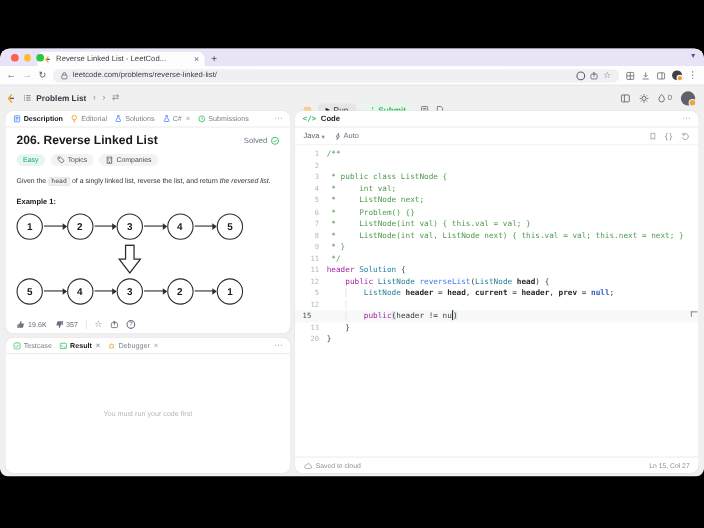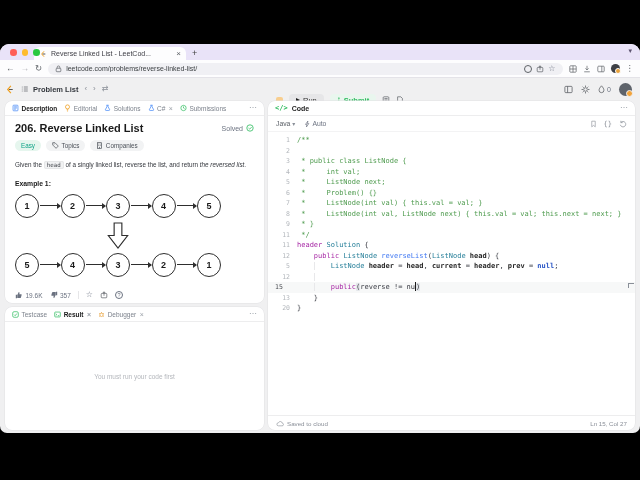--- a/index.html
+++ b/index.html
@@ -461,21 +461,21 @@
               <div class="cl">
                 <span class="ln">5</span>
                 <span class="lc"><span class="pl">    </span><span class="gd">    </span><span class="ty">ListNode</span><span class="pl"> </span><span class="va">header</span><span class="pl"> = </span><span class="va">head</span><span class="pl">, </span><span class="va">current</span><span class="pl"> = </span><span class="va">header</span><span class="pl">, </span><span class="va">prev</span><span class="pl"> = </span><span class="nl">null</span><span class="pl">;</span></span>
               </div>
               <div class="cl">
                 <span class="ln">12</span>
                 <span class="lc"><span class="pl">    </span><span class="gd"> </span></span>
               </div>
               <div class="cl active">
                 <span class="ln">15</span>
-                <span class="lc"><span class="pl">    </span><span class="gd">    </span><span class="kw">public</span><span class="bm">(</span><span class="pl">reverse != nu</span><span class="cur"></span><span class="bm">)</span></span>
+                <span class="lc"><span class="pl">    </span><span class="gd">    </span><span class="kw">public</span><span class="bm">(</span><span class="pl">header != nu</span><span class="cur"></span><span class="bm">)</span></span>
               </div>
               <div class="cl">
                 <span class="ln">13</span>
                 <span class="lc"><span class="pl">    }</span></span>
               </div>
               <div class="cl">
                 <span class="ln">20</span>
                 <span class="lc"><span class="pl">}</span></span>
               </div>
             </div>

